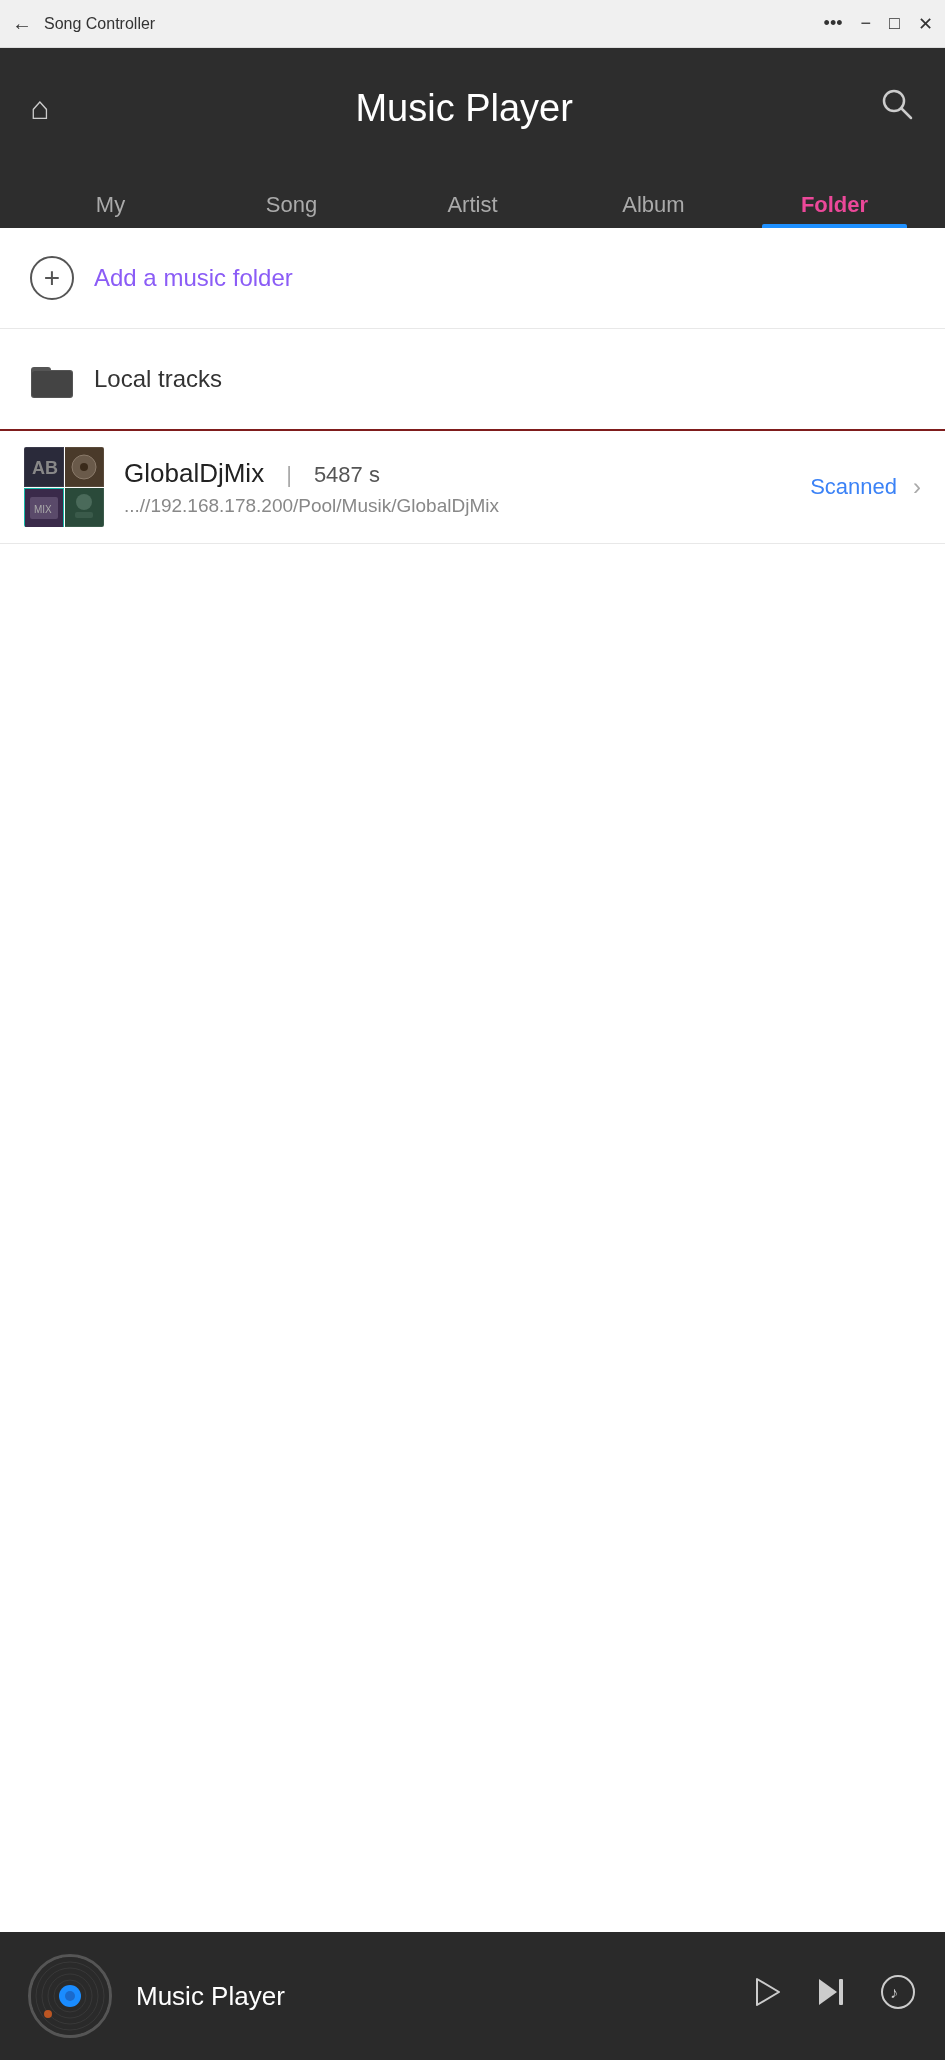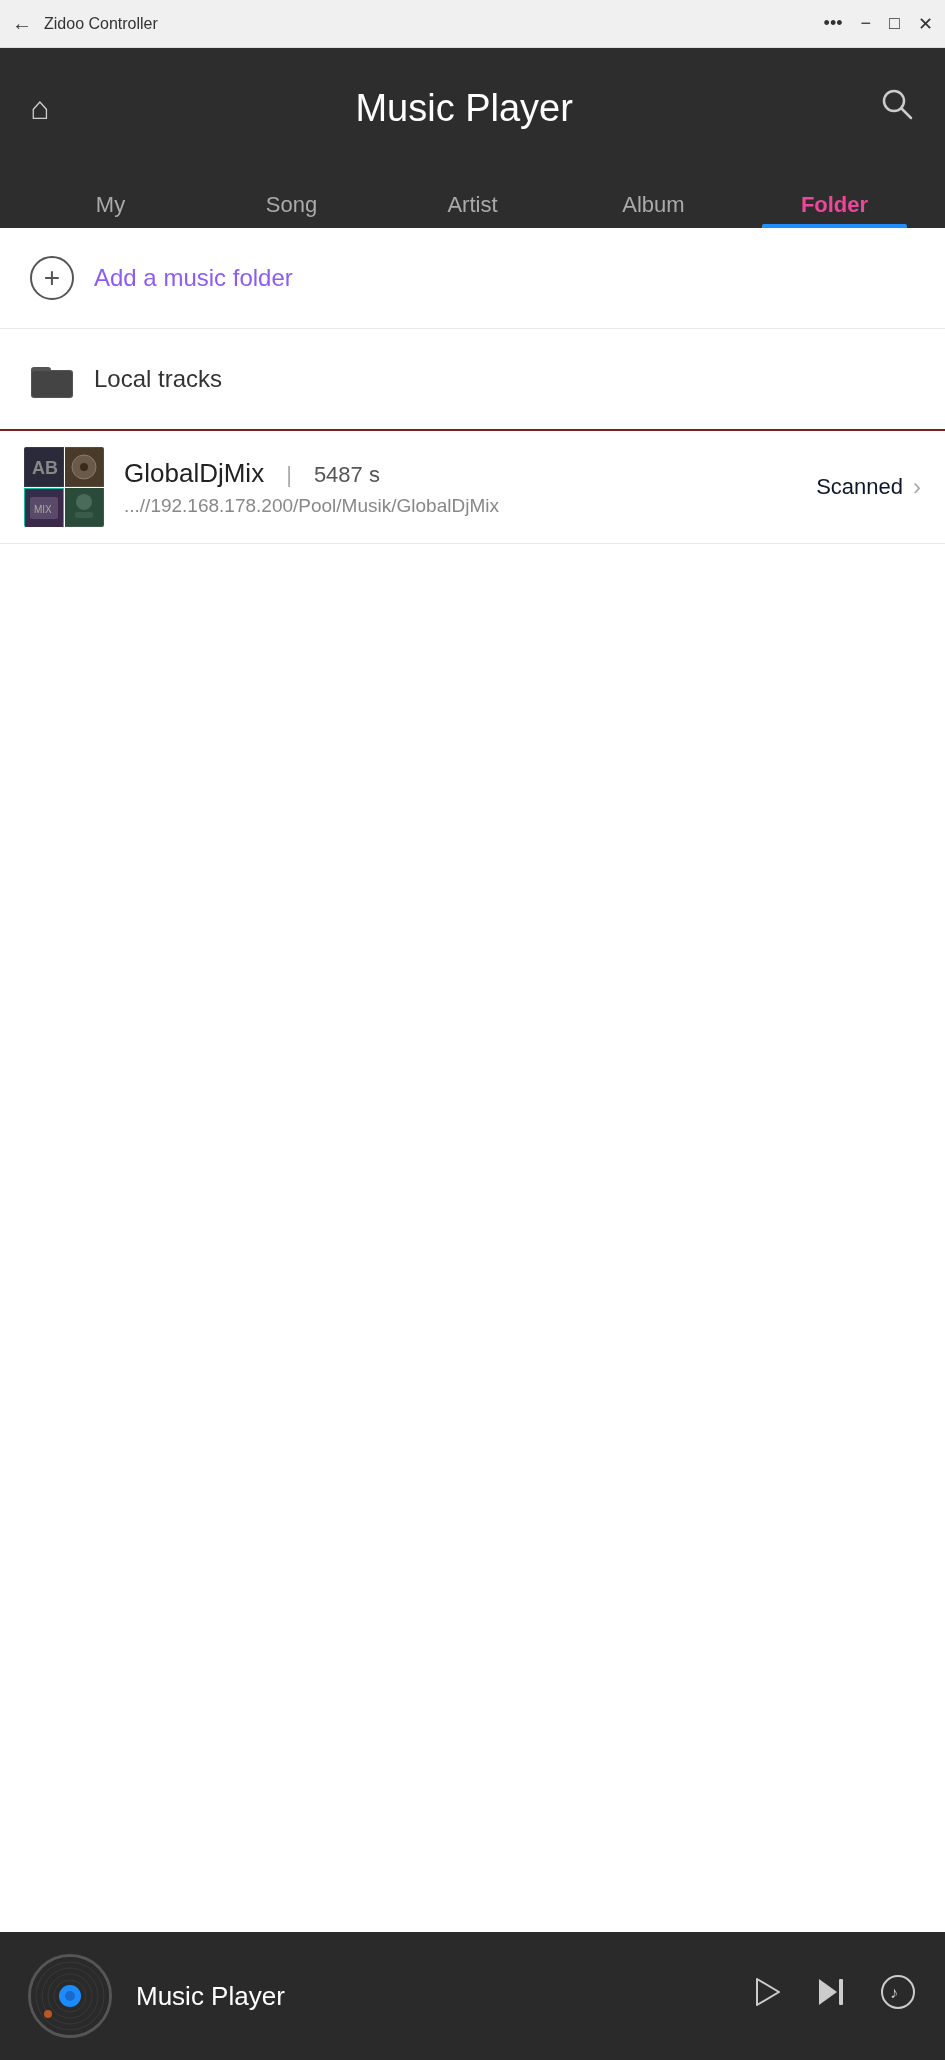--- a/index.html
+++ b/index.html
@@ -200,22 +200,22 @@
     .folder-item-count {
       font-size: 22px;
       color: #555;
     }
     .folder-item-path {
       font-size: 19px;
       color: #888;
     }
     .folder-item-status {
       font-size: 22px;
-      color: #0f172a;
-      margin-right: 10px;
+      color: #3b82f6;
+      margin-right: 16px;
     }
     .folder-item-chevron {
       font-size: 24px;
       color: #aaa;
     }
     .folder-item-right {
       display: flex;
       align-items: center;
     }
 
@@ -283,21 +283,21 @@
       font-size: 28px;
       color: #555;
       line-height: 1;
     }
   </style>
 </head>
 <body>
 
 <div class="title-bar">
   <span class="title-bar-back">←</span>
-  <span class="title-bar-title">Zidoo Controller</span>
+  <span class="title-bar-title">Song Controller</span>
   <div class="title-bar-controls">
     <span>•••</span>
     <span>−</span>
     <span>□</span>
     <span>✕</span>
   </div>
 </div>
 
 <div class="app-header">
   <span class="app-header-home">⌂</span>

